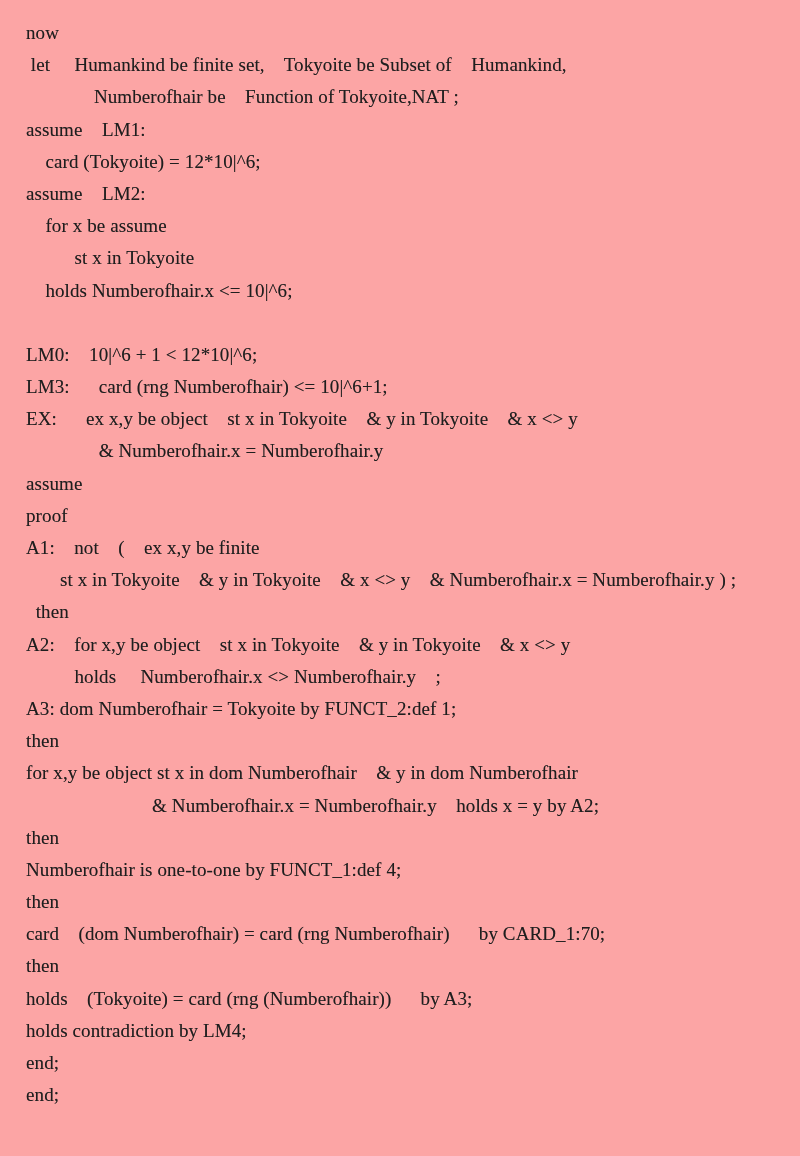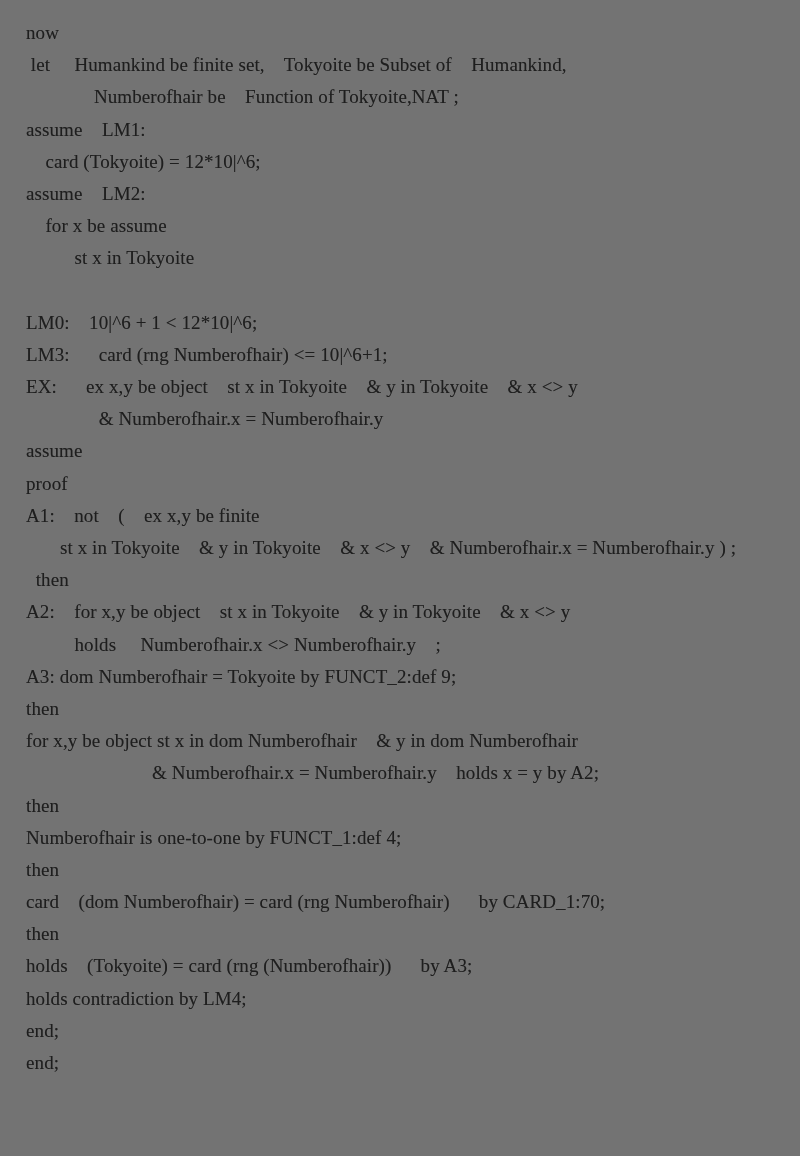--- a/index.html
+++ b/index.html
@@ -24,43 +24,44 @@
     height: 32.2px;
     line-height: 32.2px;
     letter-spacing: 0.1px;
     
     text-shadow: 0 0 0.5px rgba(45, 45, 45, 0.45);
   }
 </style>
 </head>
 <body>
 
-<div class="page" style="background: #737373; color: rgb(30, 30, 30);">
+<div class="page" style="background: #fca5a5; color: rgb(30, 30, 30);">
   <div id="proof-lines">
       <div class="code-line">now</div>
       <div class="code-line"> let     Humankind be finite set,    Tokyoite be Subset of    Humankind,</div>
       <div class="code-line">              Numberofhair be    Function of Tokyoite,NAT ;</div>
       <div class="code-line">assume    LM1:</div>
       <div class="code-line">    card (Tokyoite) = 12*10|^6;</div>
       <div class="code-line">assume    LM2:</div>
       <div class="code-line">    for x be assume</div>
       <div class="code-line">          st x in Tokyoite</div>
+      <div class="code-line">    holds Numberofhair.x &lt;= 10|^6;</div>
       <div class="code-line"></div>
       <div class="code-line">LM0:    10|^6 + 1 &lt; 12*10|^6;</div>
       <div class="code-line">LM3:      card (rng Numberofhair) &lt;= 10|^6+1;</div>
       <div class="code-line">EX:      ex x,y be object    st x in Tokyoite    &amp; y in Tokyoite    &amp; x &lt;&gt; y</div>
       <div class="code-line">               &amp; Numberofhair.x = Numberofhair.y</div>
       <div class="code-line">assume</div>
       <div class="code-line">proof</div>
       <div class="code-line">A1:    not    (    ex x,y be finite</div>
       <div class="code-line">       st x in Tokyoite    &amp; y in Tokyoite    &amp; x &lt;&gt; y    &amp; Numberofhair.x = Numberofhair.y ) ;</div>
       <div class="code-line">  then</div>
       <div class="code-line">A2:    for x,y be object    st x in Tokyoite    &amp; y in Tokyoite    &amp; x &lt;&gt; y</div>
       <div class="code-line">          holds     Numberofhair.x &lt;&gt; Numberofhair.y    ;</div>
-      <div class="code-line">A3: dom Numberofhair = Tokyoite by FUNCT_2:def 9;</div>
+      <div class="code-line">A3: dom Numberofhair = Tokyoite by FUNCT_2:def 1;</div>
       <div class="code-line">then</div>
       <div class="code-line">for x,y be object st x in dom Numberofhair    &amp; y in dom Numberofhair</div>
       <div class="code-line">                          &amp; Numberofhair.x = Numberofhair.y    holds x = y by A2;</div>
       <div class="code-line">then</div>
       <div class="code-line">Numberofhair is one-to-one by FUNCT_1:def 4;</div>
       <div class="code-line">then</div>
       <div class="code-line">card    (dom Numberofhair) = card (rng Numberofhair)      by CARD_1:70;</div>
       <div class="code-line">then</div>
       <div class="code-line">holds    (Tokyoite) = card (rng (Numberofhair))      by A3;</div>
       <div class="code-line">holds contradiction by LM4;</div>

